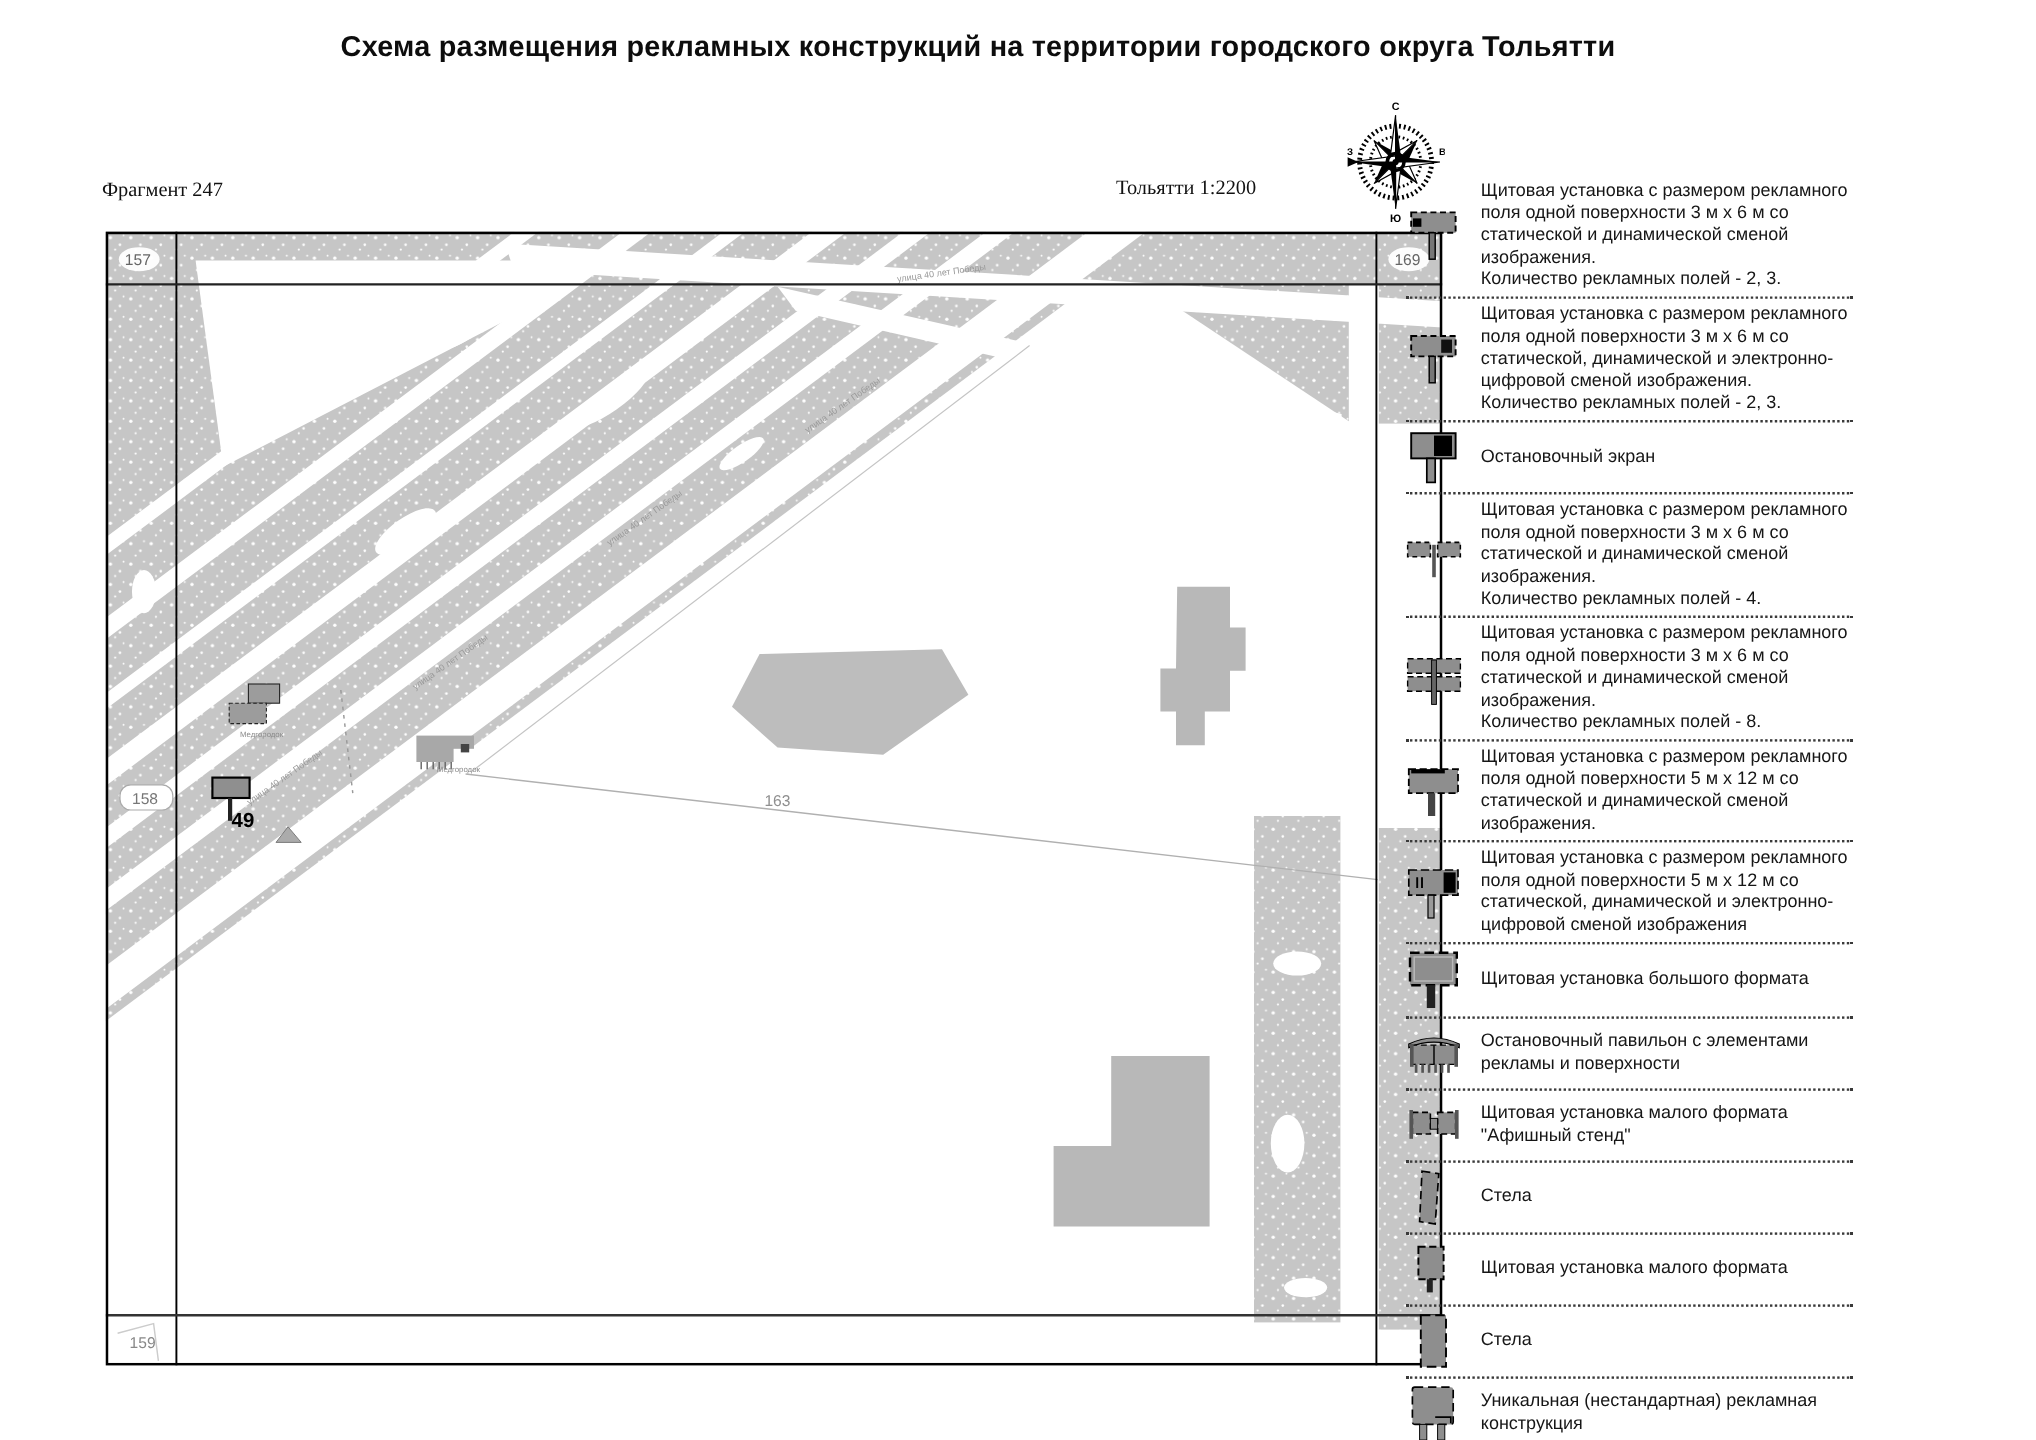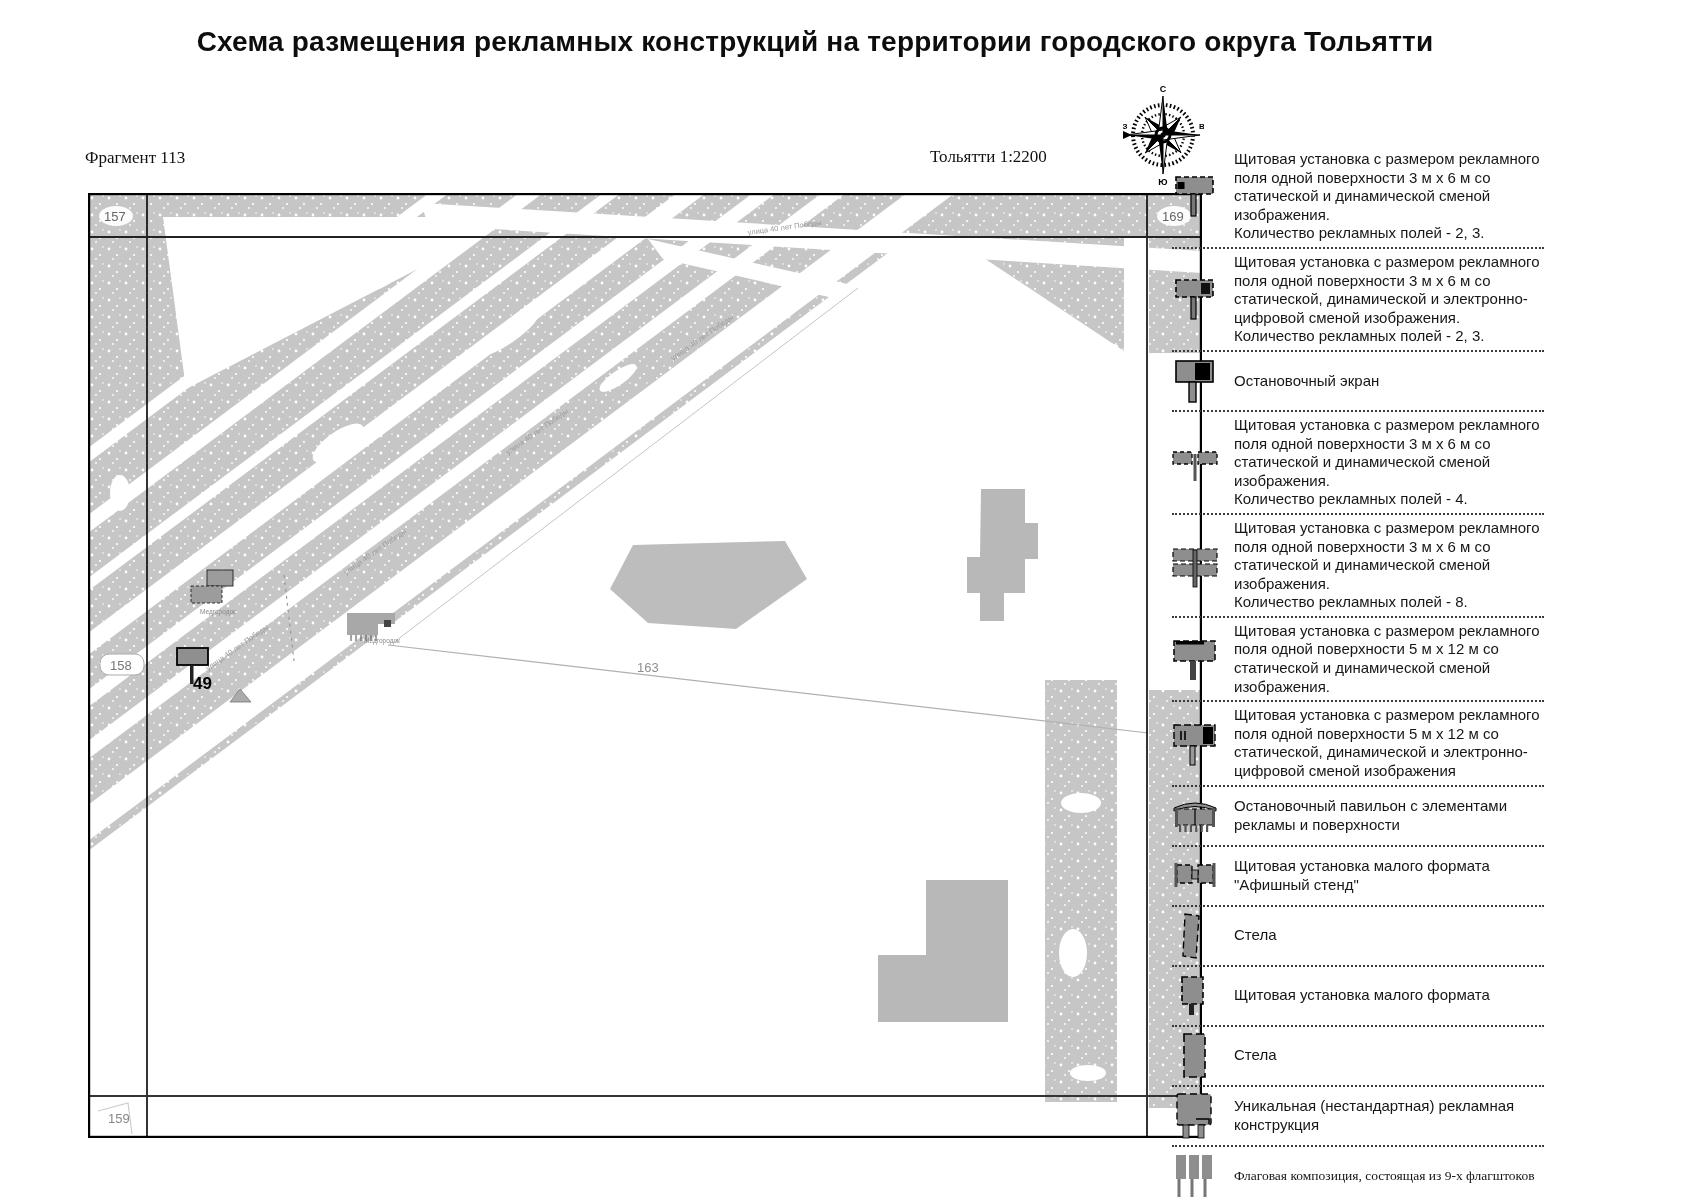--- a/index.html
+++ b/index.html
@@ -2,21 +2,21 @@
 <html><head>
 <meta charset="utf-8">
 <style>
   html,body{margin:0;padding:0;}
   body{
     width:1697px;height:1200px;position:relative;background:#fff;
     font-family:"Liberation Sans",sans-serif;color:#161616;overflow:hidden;
   }
   .page-title{
     position:absolute;top:26px;left:0;width:1630px;text-align:center;
-    font-size:28px;font-weight:bold;color:#0d0d0d;letter-spacing:0.2px;
+    font-size:24px;font-weight:bold;color:#0d0d0d;letter-spacing:0.2px;
   }
   .serif-label{
     position:absolute;font-family:"Liberation Serif","DejaVu Serif",serif;
     font-size:17px;color:#111;
   }
   #fragment-label{left:85px;top:148px;}
   #scale-label{left:930px;top:147px;}
   .map-wrap{position:absolute;left:88px;top:193px;width:1114px;height:945px;}
   .compass-wrap{position:absolute;left:1122px;top:84px;width:82px;height:102px;}
   .legend{position:absolute;left:1172px;top:146px;width:372px;}
@@ -30,21 +30,21 @@
     font-size:15px;line-height:1.24;color:#161616;width:308px;white-space:pre-line;
   }
   .lg-text.serif{font-family:"Liberation Serif","DejaVu Serif",serif;font-size:13.5px;line-height:1.35;}
   svg{display:block;}
 </style>
 </head>
 <body>
 
 <div class="page-title">Схема размещения рекламных конструкций на территории городского округа Тольятти</div>
 
-<div class="serif-label" id="fragment-label">Фрагмент 113</div>
+<div class="serif-label" id="fragment-label">Фрагмент 247</div>
 <div class="serif-label" id="scale-label">Тольятти 1:2200</div>
 
 <div class="compass-wrap">
   <svg width="82" height="102" viewBox="0 0 82 102">
     <circle cx="41" cy="51" r="30" fill="none" stroke="#000" stroke-width="4" stroke-dasharray="1.6 2.4"></circle>
     <circle cx="41" cy="51" r="21" fill="none" stroke="#000" stroke-width="2.4" stroke-dasharray="1.4 2.2"></circle>
 
     <g>
       <polygon points="41,51 59,33 51,51" fill="#000"></polygon>
         <polygon points="41,51 59,33 41,43" fill="#fff" stroke="#000" stroke-width="1"></polygon>
@@ -272,20 +272,30 @@
         <rect x="2" y="6" width="41" height="21" fill="#8e8e8e" stroke="#000" stroke-width="1.4" stroke-dasharray="7 3"></rect>
         <rect x="31" y="8" width="10" height="17" fill="#000"></rect>
         <line x1="9" y1="12" x2="9" y2="21" stroke="#000" stroke-width="1.6"></line>
         <line x1="13" y1="12" x2="13" y2="21" stroke="#000" stroke-width="1.6"></line>
         <rect x="18" y="27" width="5" height="19" fill="#9a9a9a" stroke="#000" stroke-width="1"></rect>
       </svg>
     </div>
     <div class="lg-text">Щитовая установка с размером рекламного поля одной поверхности 5 м х 12 м со статической, динамической и электронно-цифровой сменой изображения</div>
   </div>
 
+  <div class="lg-item">
+    <div class="lg-icon">
+      <svg width="46" height="52" viewBox="0 0 46 52">
+        <rect x="3" y="3" width="39" height="27" fill="#8e8e8e" stroke="#000" stroke-width="2" stroke-dasharray="8 4"></rect>
+        <rect x="6.5" y="6.5" width="32" height="20" fill="none" stroke="#bbb" stroke-width="1.2"></rect>
+        <rect x="17" y="30" width="7" height="19" fill="#222"></rect>
+      </svg>
+    </div>
+    <div class="lg-text">Щитовая установка большого формата</div>
+  </div>
 
   <div class="lg-item">
     <div class="lg-icon">
       <svg width="46" height="42" viewBox="0 0 46 42">
         <path d="M2,13 Q23,3 44,13 L44,16 Q23,7 2,16 Z" fill="#8e8e8e" stroke="#000" stroke-width="1"></path>
         <rect x="4" y="14" width="38" height="16" fill="#8e8e8e" stroke="#000" stroke-width="1" stroke-dasharray="5 3"></rect>
         <line x1="23" y1="14" x2="23" y2="30" stroke="#000" stroke-width="1.2"></line>
         <rect x="3" y="13" width="3" height="19" fill="#555"></rect>
         <rect x="40" y="13" width="3" height="19" fill="#555"></rect>
         <g fill="#555">

